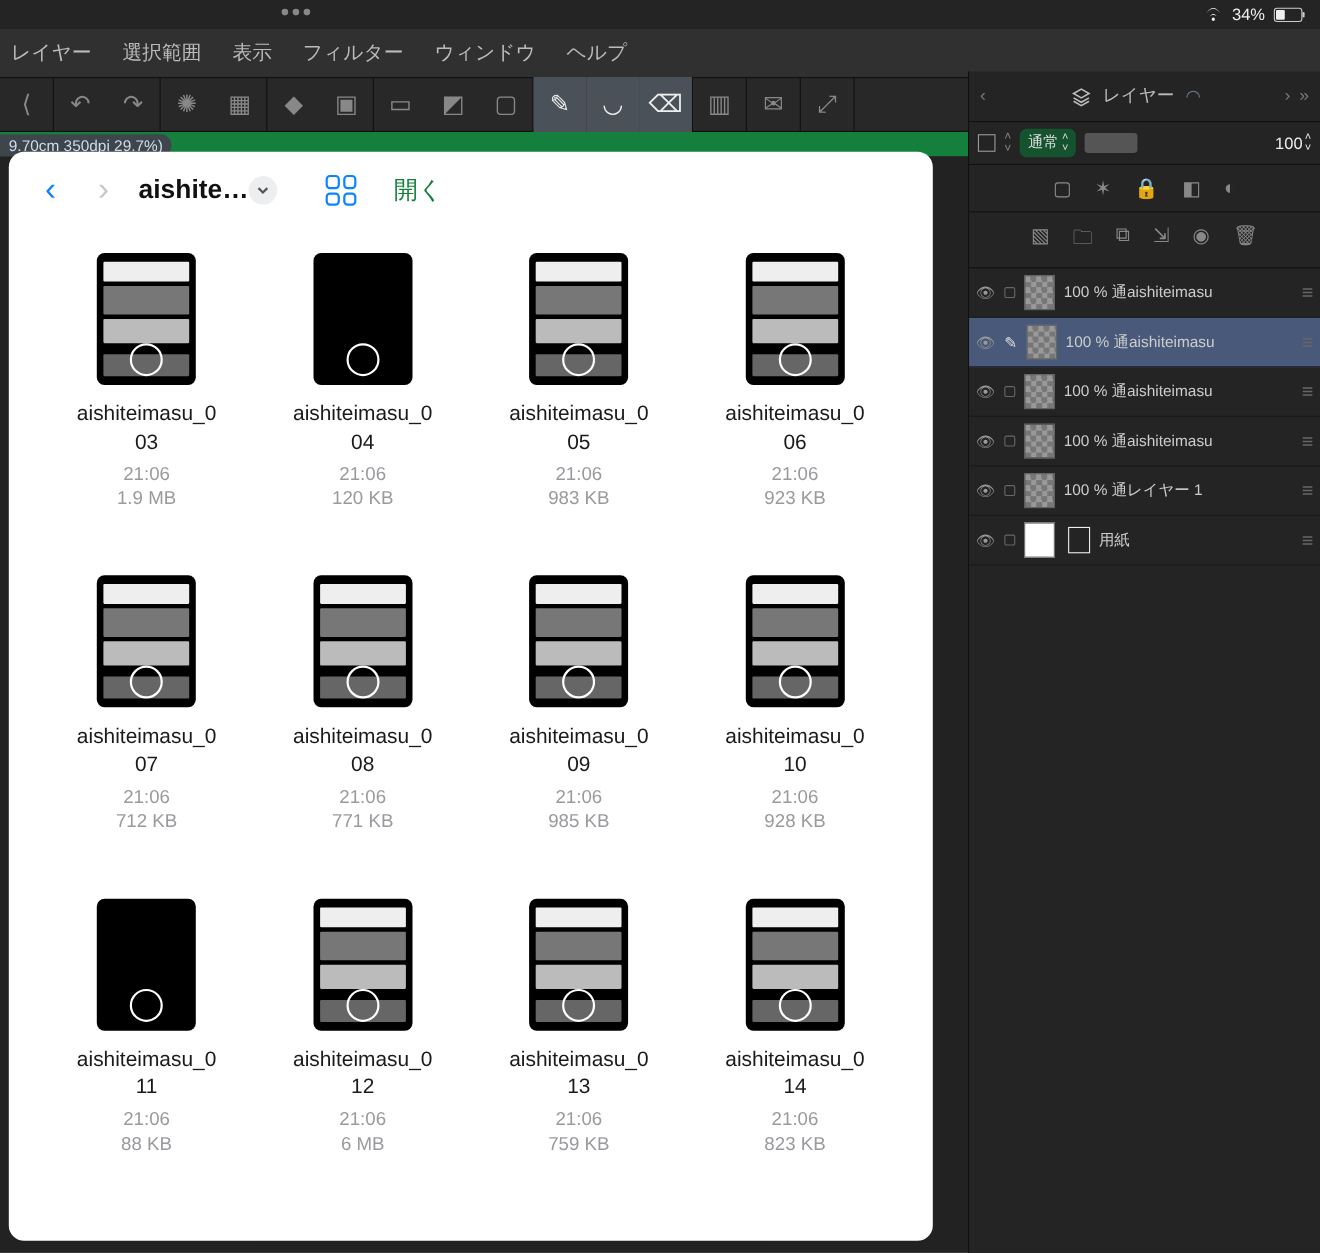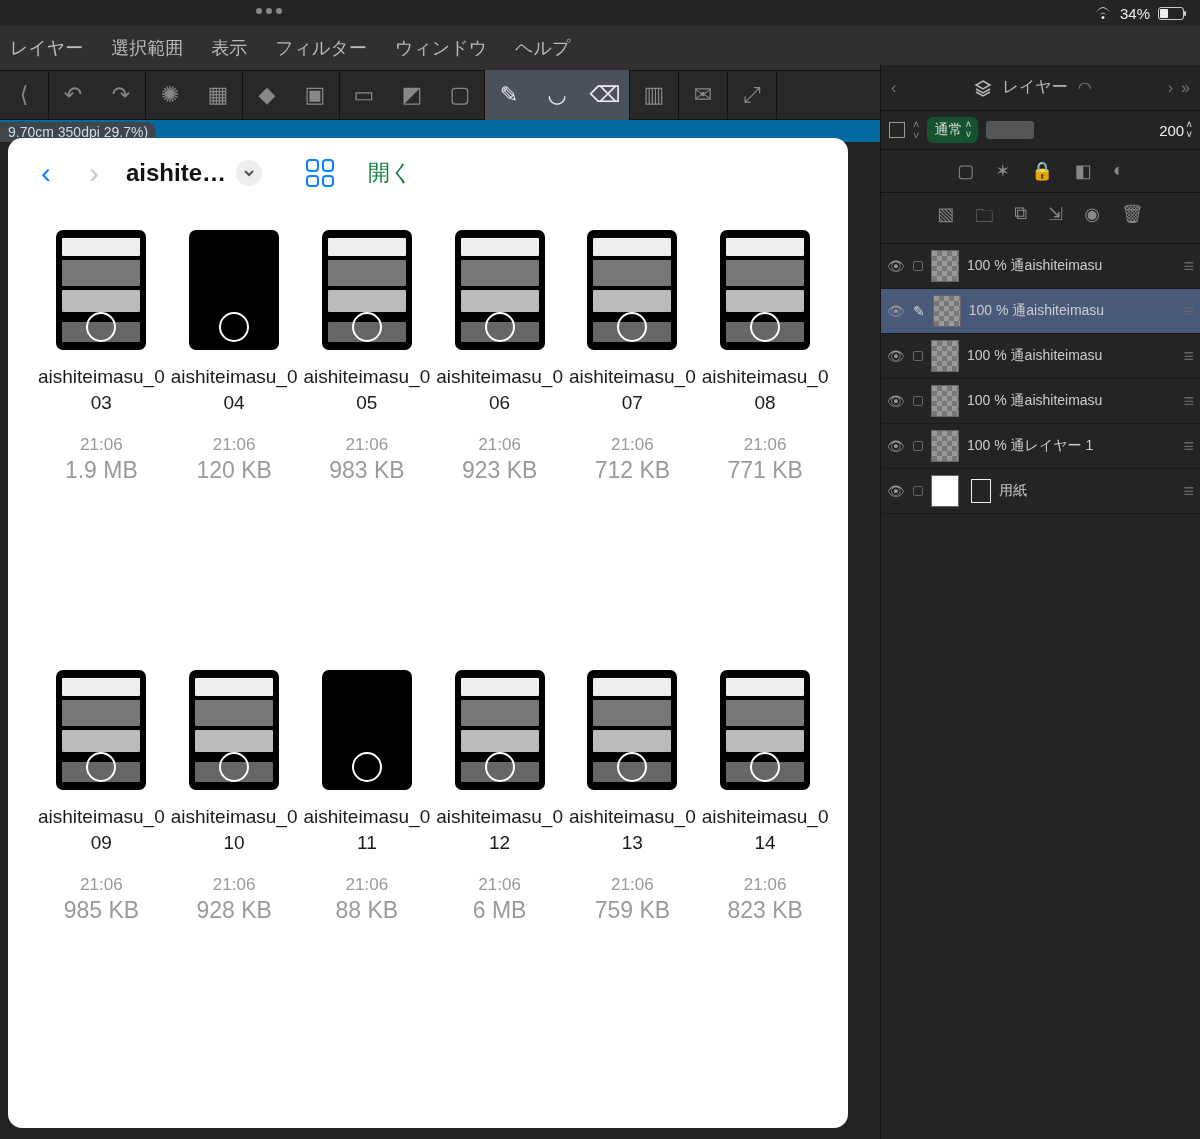--- a/index.html
+++ b/index.html
@@ -14,47 +14,47 @@
   .battery-fill{position:absolute;left:1px;top:1px;bottom:1px;width:34%;background:#eee;border-radius:1px}
   
   .menubar{display:flex;gap:28px;padding:10px 10px;font-size:18px;color:#bbb;background:#303030}
   
   .toolbar{display:flex;align-items:center;background:#282828;height:50px;border-top:1px solid #111;border-bottom:1px solid #111}
   .tbtn{width:48px;height:50px;display:flex;align-items:center;justify-content:center;color:#888;font-size:22px}
   .toolbar .group{display:flex;border-right:1px solid #111}
   .tbtn.active{background:#4a5158}
   .tbtn.go{color:#eee}
   .doc-info{font-size:14px;background:#3e454b;color:#cde;padding:2px 8px;border-radius:0 10px 10px 0;display:inline-block;margin-top:2px}
-  .doc-row{background:#0369a1;display:flex;align-items:center;justify-content:space-between;padding-right:16px}
+  .doc-row{background:#15803d;display:flex;align-items:center;justify-content:space-between;padding-right:16px}
   
   .picker{position:absolute;left:8px;top:138px;width:840px;height:990px;background:#fff;border-radius:14px;overflow:hidden;color:#1a1a1a}
   .picker-head{display:flex;align-items:center;gap:16px;padding:18px 22px 10px}
   .nav-chev{font-size:30px;width:32px;text-align:center}
   .chev-back{color:#0a84ff}
   .chev-fwd{color:#c7c7cc}
-  .folder{font-size:24px;font-weight:600;color:#111;display:flex;align-items:center;gap:10px}
+  .folder{font-size:24px;font-weight:600;color:#111;display:flex;align-items:center;}
   .folder .dd{width:26px;height:26px;border-radius:13px;background:#eceef0;display:flex;align-items:center;justify-content:center}
   .folder .dd svg{width:12px;height:12px}
   .view-ic{width:28px;height:28px;display:grid;grid-template-columns:1fr 1fr;grid-template-rows:1fr 1fr;gap:3px;margin-left:28px}
   .view-ic span{border:2.5px solid #0a84ff;border-radius:4px}
   .search{flex:1;margin-left:20px;display:flex;align-items:center;background:#eef0f2;border-radius:10px;height:44px;padding:0 12px;color:#888;font-size:20px;gap:8px}
   .open{font-size:22px;color:#15803d;padding:0 4px 0 18px}
-  .grid{display:grid;grid-template-columns:repeat(6,1fr);gap:10px 6px;padding:30px 30px 0;overflow:auto;height:900px}
+  .grid{display:grid;grid-template-columns:repeat(4,1fr);gap:10px 6px;padding:30px 30px 0;overflow:auto;height:900px}
   .item{display:flex;flex-direction:column;align-items:center}
   .thumb{width:90px;height:120px;background:#000;border-radius:7px;position:relative;overflow:hidden}
   
   .thumb .row{position:absolute;left:6px;right:6px;background:#eee;border-radius:1px}
   .thumb .r1{top:8px;height:18px}
   .thumb .r2{top:30px;height:26px;background:#777}
   .thumb .r3{top:60px;height:22px;background:#bbb}
   .thumb .r4{bottom:8px;height:20px;background:#666}
   .thumb .sel{position:absolute;width:30px;height:30px;border:2.5px solid #fff;border-radius:50%;left:50%;margin-left:-15px;bottom:8px}
   .fname{font-size:19px;text-align:center;margin-top:14px;line-height:1.35;max-width:170px}
-  .meta{color:#9a9a9e;font-size:17px;margin-top:20px}
-  .meta2{color:#9a9a9e;font-size:23px;margin-top:2px}
+  .meta{color:#9a9a9e;font-size:17px;margin-top:6px}
+  .meta2{color:#9a9a9e;font-size:17px;margin-top:2px}
   
   .layers{position:absolute;right:0;top:65px;bottom:0;width:320px;background:#242424;border-left:1px solid #111}
   .tabs{display:flex;justify-content:space-between;align-items:center;height:46px;padding:0 10px;border-bottom:1px solid #111}
   .tabs-c{display:flex;align-items:center;gap:10px;color:#bbb;font-size:16px}
   .prow{display:flex;align-items:center;gap:8px;padding:6px 8px;border-bottom:1px solid #111}
   .seg{background:#14532d;border-radius:6px;padding:3px 7px;font-size:14px;color:#ddd;display:flex;align-items:center;gap:3px}
   .op{color:#eee;font-size:15px;margin-left:auto;display:flex;align-items:center;gap:2px}
   .iconrow{display:flex;justify-content:center;gap:21px;padding:10px 6px;font-size:18px;color:#888;border-bottom:1px solid #111}
   .layerlist .layer{display:flex;align-items:center;padding:6px 6px;border-bottom:1px solid #1a1a1a;font-size:14px;color:#ccc;gap:8px}
   .layer .eye{width:18px;color:#999}
@@ -322,21 +322,21 @@
   </div>
   <div class="prow">
     <span style="width:16px;height:16px;border:1.5px solid #999"></span>
     <span style="color:#888;font-size:11px;line-height:1">˄<br>˅</span>
     <span class="seg">
       <span>通常</span>
       <span style="font-size:10px;line-height:1">˄<br>˅</span>
     </span>
     <span style="width:48px;height:18px;background:#555;border-radius:3px"></span>
     <span class="op">
-      <span>200</span>
+      <span>100</span>
       <span style="font-size:10px;line-height:1">˄<br>˅</span>
     </span>
   </div>
   <div class="iconrow">
     <span>▢</span>
     <span>✶</span>
     <span>🔒</span>
     <span>◧</span>
     <span>◐</span>
   </div>

